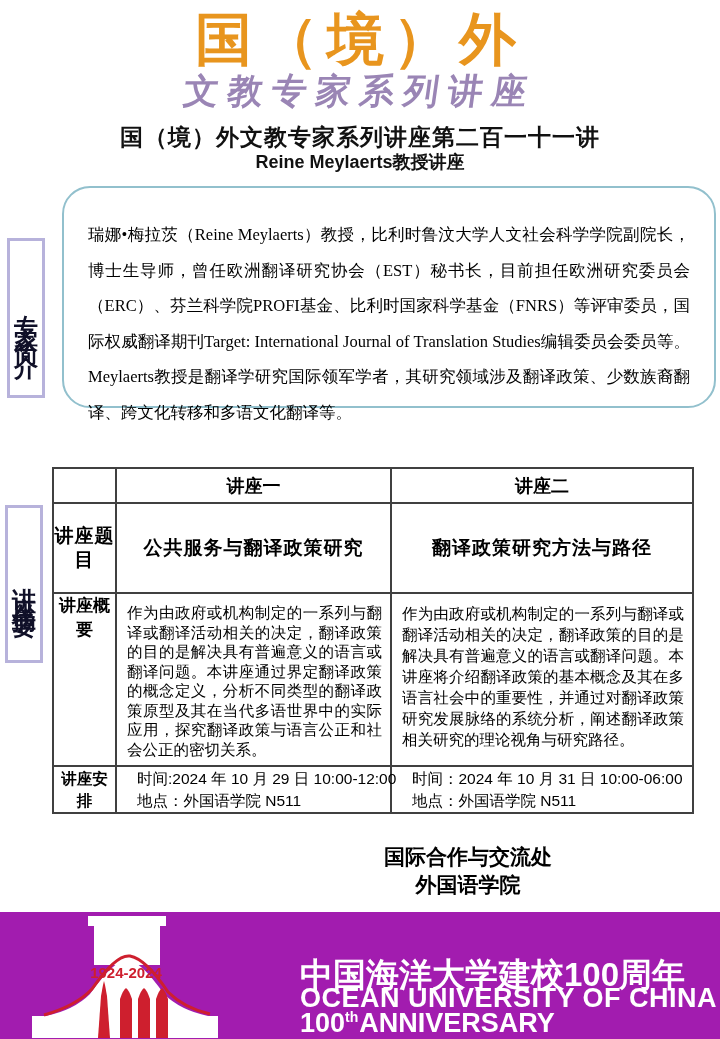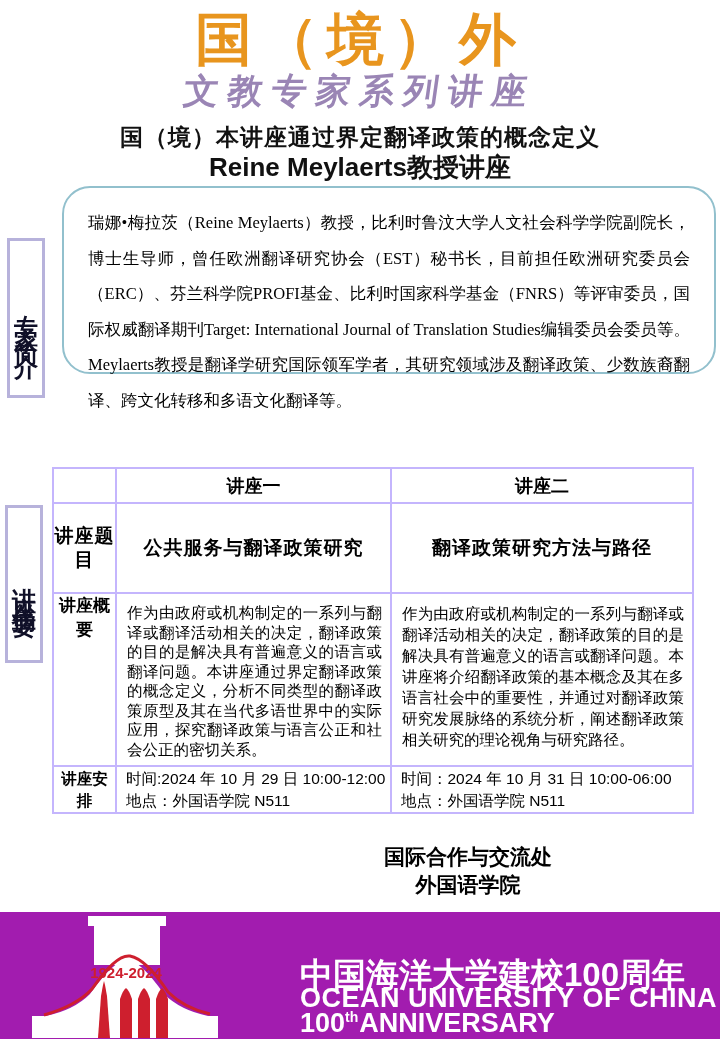--- a/index.html
+++ b/index.html
@@ -20,57 +20,57 @@
     font-family:"Liberation Sans", sans-serif;
   }
   
   .title1 {
     position:absolute; top:122px; left:0; width:100%; text-align:center;
     font-size:23px; font-weight:bold; color:#111;
     font-family:"Liberation Serif", serif; letter-spacing:1px;
   }
   .title2 {
     position:absolute; top:150px; left:0; width:100%; text-align:center;
-    font-size:26px; font-weight:bold; color:#111;
+    font-size:18px; font-weight:bold; color:#111;
     font-family:"Liberation Sans", sans-serif;
   }
   
   .intro-box {
-    position:absolute; left:62px; top:186px; width:654px; height:188px;
+    position:absolute; left:62px; top:186px; width:654px; height:222px;
     border:2px solid #92c0cd; border-radius:28px; background:#fff;
-    padding:17px 24px 0 24px;
+    padding:29px 24px 0 24px;
   }
   .intro-text {
     font-family:"Liberation Serif", serif; font-size:16.5px; line-height:35.5px;
     color:#000; text-align:justify;
   }
   .side-label {
     position:absolute; background:#fff; border:3px solid #b7b2db;
     display:flex; align-items:center; justify-content:center;
     writing-mode:vertical-rl; text-orientation:upright;
     font-family:"Liberation Serif", serif; font-weight:600; color:#101028;
   }
   .side-label.expert { left:7px; top:238px; width:38px; height:160px; font-size:24px; letter-spacing:14px; padding-top:10px; }
   .side-label.abstract { left:5px; top:505px; width:38px; height:158px; font-size:24px; letter-spacing:10px; padding-top:8px; }
   
   table.lecture {
     position:absolute; left:52px; top:467px; width:630px;
     border-collapse:collapse; table-layout:fixed; background:#fff;
   }
-  table.lecture td { border:2px solid #c4b5fd; vertical-align:middle; color:#000; }
+  table.lecture td { border:2px solid #404040; vertical-align:middle; color:#000; }
   td.c-label { width:63px; text-align:center; font-weight:bold; font-size:17px; line-height:24px; }
   td.c1 { width:275px; }
   td.c2 { width:302px; }
   tr.hdr td { height:35px; text-align:center; font-weight:bold; font-size:18px; }
   tr.ttl td { height:90px; text-align:center; font-weight:bold; font-size:19px; letter-spacing:1px; }
   tr.sum td { height:173px; vertical-align:top; }
   tr.sum td.c1 .cell-text { font-family:Liberation Serif, serif; font-size:15.5px; line-height:19.5px; padding:9px 8px 0 10px; text-align:justify; }
   tr.sum td.c2 .cell-text { font-family:"Liberation Serif", serif; font-size:15.5px; line-height:21px; padding:9px 8px 0 10px; text-align:justify; }
   tr.sch td { height:47px; font-size:15.5px; line-height:22px; vertical-align:middle; }
-  tr.sch .sch-line { padding-left:9px; white-space:nowrap; }
+  tr.sch .sch-line { padding-left:20px; white-space:nowrap; }
   
   .organizers {
     position:absolute; left:318px; top:843px; width:300px; text-align:center;
     font-size:21px; font-weight:bold; color:#000; line-height:28px;
     font-family:"Liberation Serif", serif;
   }
   
   .banner { position:absolute; left:0; top:912px; width:720px; height:127px; }
   .banner-logo { position:absolute; left:30px; top:2px; }
   .banner-cn {
@@ -91,21 +91,21 @@
 </head>
 <body>
 
 <div class="poster">
 
   <div class="logo-block">
     <div class="logo-line1">国（境）外</div>
     <div class="logo-line2">文教专家系列讲座</div>
   </div>
 
-  <div class="title1">国（境）本讲座通过界定翻译政策的概念定义</div>
+  <div class="title1">国（境）外文教专家系列讲座第二百一十一讲</div>
   <div class="title2">Reine Meylaerts教授讲座</div>
 
   <div class="side-label expert">专家简介</div>
   <div class="intro-box">
     <div class="intro-text">瑞娜•梅拉茨（Reine Meylaerts）教授，比利时鲁汶大学人文社会科学学院副院长，博士生导师，曾任欧洲翻译研究协会（EST）秘书长，目前担任欧洲研究委员会（ERC）、芬兰科学院PROFI基金、比利时国家科学基金（FNRS）等评审委员，国际权威翻译期刊Target: International Journal of Translation Studies编辑委员会委员等。Meylaerts教授是翻译学研究国际领军学者，其研究领域涉及翻译政策、少数族裔翻译、跨文化转移和多语文化翻译等。</div>
   </div>
 
   <div class="side-label abstract">讲座摘要</div>
   <table class="lecture">
     <tbody>

